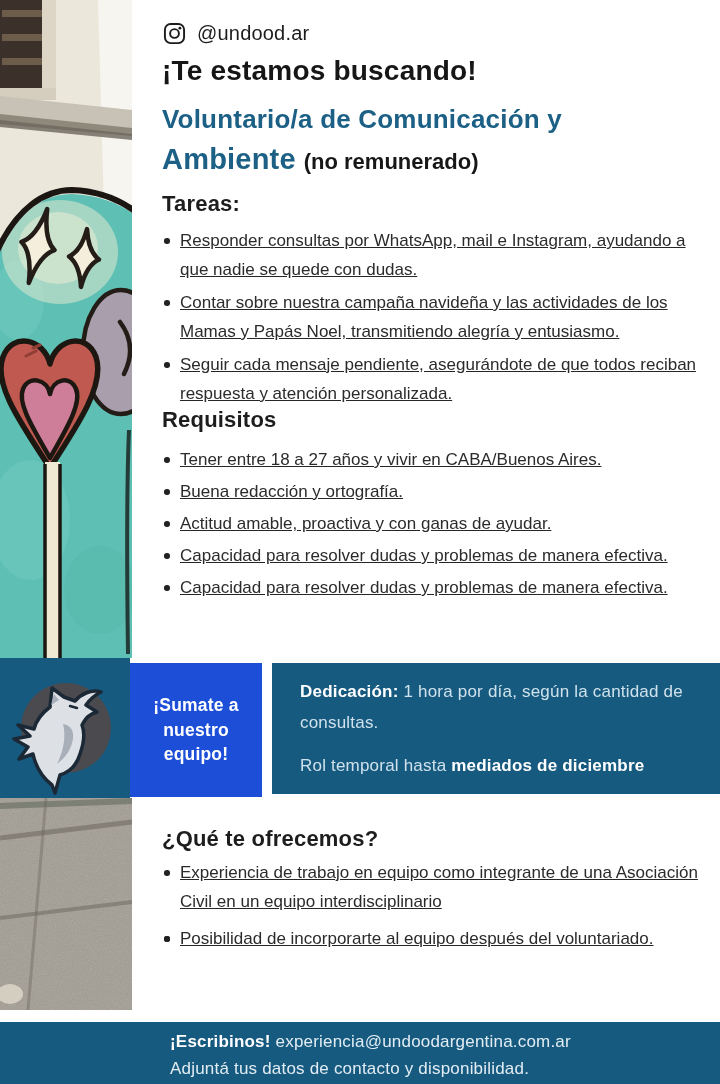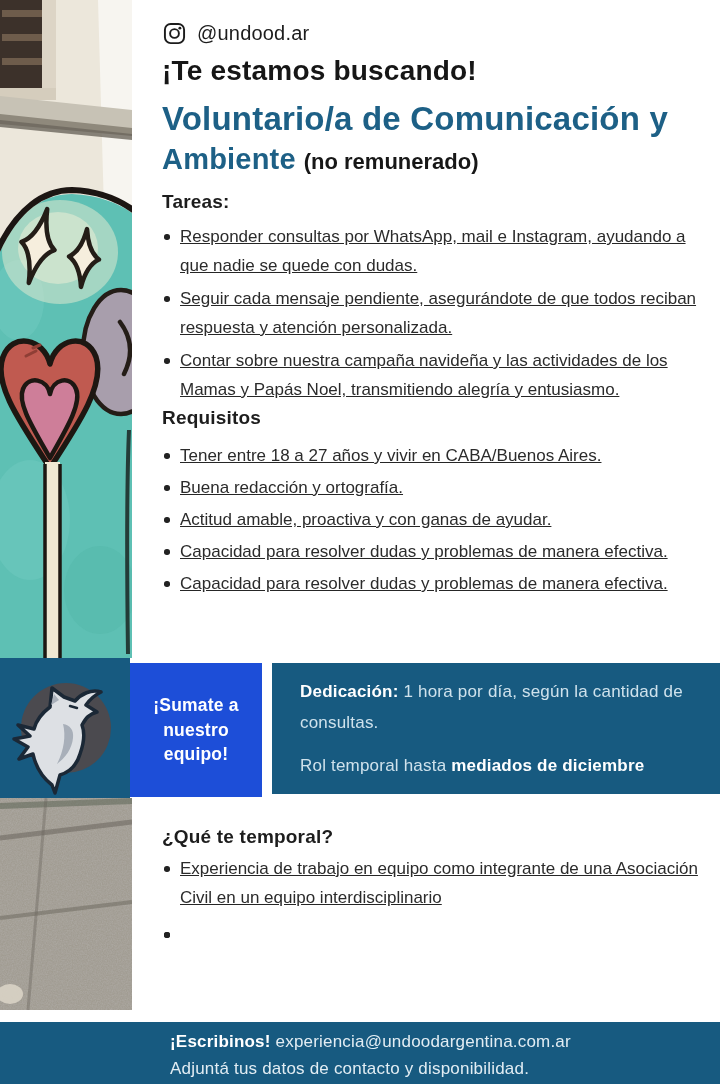--- a/index.html
+++ b/index.html
@@ -9,28 +9,28 @@
   }
   
   .photo-strip{position:absolute;left:0;top:0;width:132px;height:658px;}
   .photo-strip svg{display:block;}
   .gravel{position:absolute;left:0;top:798px;width:132px;height:212px;}
   
   .ig-row{position:absolute;left:163px;top:22px;display:flex;align-items:center;gap:11px;}
   .ig-row .handle{font-size:20px;color:#1c1c1c;letter-spacing:.2px;}
   .headline{position:absolute;left:162px;top:55px;font-size:28px;font-weight:bold;color:#161616;letter-spacing:.2px;}
   .role-title{position:absolute;left:162px;top:99px;width:548px;line-height:40px;}
-  .role-line1{font-size:33px;font-weight:bold;color:#1d6086;letter-spacing:.2px;}
+  .role-line1{font-size:26px;font-weight:bold;color:#1d6086;letter-spacing:.2px;}
   .role-line2{font-size:29px;font-weight:bold;color:#1d6086;letter-spacing:.2px;}
   .role-note{font-size:22px;font-weight:bold;color:#171717;margin-left:8px;}
   .section{position:absolute;left:162px;width:548px;}
   .sec-tareas{top:191px;}
   .sec-requisitos{top:407px;}
   .sec-ofrecemos{top:826px;}
-  .sec-heading{font-size:19px;font-weight:bold;color:#1d1d1d;letter-spacing:.2px;}
+  .sec-heading{font-size:22px;font-weight:bold;color:#1d1d1d;letter-spacing:.2px;}
   .blist{margin-top:9px;text-decoration:underline;}
   .sec-requisitos .blist{margin-top:12px;}
   .sec-ofrecemos .blist{margin-top:6px;}
   .bitem{position:relative;padding-left:18px;font-size:17px;line-height:29px;color:#2b2b2b;margin-bottom:4px;}
   .sec-requisitos .bitem{margin-bottom:3px;}
   .sec-ofrecemos .bitem{margin-bottom:8px;}
   .bitem .dot{position:absolute;left:2px;top:12px;width:5.5px;height:5.5px;border-radius:50%;background:#222;}
   
   .band{position:absolute;left:0;top:658px;width:720px;height:140px;}
   .band-left{position:absolute;left:0;top:0;width:130px;height:140px;background:#175a80;}
@@ -137,22 +137,22 @@
     <div class="role-line1">Voluntario/a de Comunicación y</div>
     <div>
       <span class="role-line2">Ambiente</span><span class="role-note">(no remunerado)</span>
     </div>
   </div>
 
   <div class="section sec-tareas">
     <div class="sec-heading">Tareas:</div>
     <div class="blist">
       <div class="bitem"><span class="dot"></span><span>Responder consultas por WhatsApp, mail e Instagram, ayudando a que nadie se quede con dudas.</span></div>
+      <div class="bitem"><span class="dot"></span><span>Contar sobre nuestra campaña navideña y las actividades de los Mamas y Papás Noel, transmitiendo alegría y entusiasmo.</span></div>
       <div class="bitem"><span class="dot"></span><span>Seguir cada mensaje pendiente, asegurándote de que todos reciban respuesta y atención personalizada.</span></div>
-      <div class="bitem"><span class="dot"></span><span>Contar sobre nuestra campaña navideña y las actividades de los Mamas y Papás Noel, transmitiendo alegría y entusiasmo.</span></div>
     </div>
   </div>
 
   <div class="section sec-requisitos">
     <div class="sec-heading">Requisitos</div>
     <div class="blist">
       <div class="bitem"><span class="dot"></span><span>Tener entre 18 a 27 años y vivir en CABA/Buenos Aires.</span></div>
       <div class="bitem"><span class="dot"></span><span>Buena redacción y ortografía.</span></div>
       <div class="bitem"><span class="dot"></span><span>Actitud amable, proactiva y con ganas de ayudar.</span></div>
       <div class="bitem"><span class="dot"></span><span>Capacidad para resolver dudas y problemas de manera efectiva.</span></div>
@@ -179,25 +179,25 @@
       <div class="ded-p">
         <span class="b">Dedicación:</span><span> 1 hora por día, según la cantidad de consultas.</span>
       </div>
       <div class="ded-p ded-p2">
         <span>Rol temporal hasta </span><span class="b">mediados de diciembre</span>
       </div>
     </div>
   </div>
 
   <div class="section sec-ofrecemos">
-    <div class="sec-heading">¿Qué te temporal?</div>
+    <div class="sec-heading">¿Qué te ofrecemos?</div>
     <div class="blist">
       <div class="bitem"><span class="dot"></span><span>Experiencia de trabajo en equipo como integrante de una Asociación Civil en un equipo interdisciplinario</span></div>
       <div class="bitem"><span class="dot"></span></div>
-      <div class="bitem"><span class="dot"></span></div>
+      <div class="bitem"><span class="dot"></span><span>Posibilidad de incorporarte al equipo después del voluntariado.</span></div>
     </div>
   </div>
 
   <div class="footer">
     <div class="line">
       <span class="b">¡Escribinos!</span><span> experiencia@undoodargentina.com.ar</span>
     </div>
     <div class="line">Adjuntá tus datos de contacto y disponibilidad.</div>
   </div>
 

